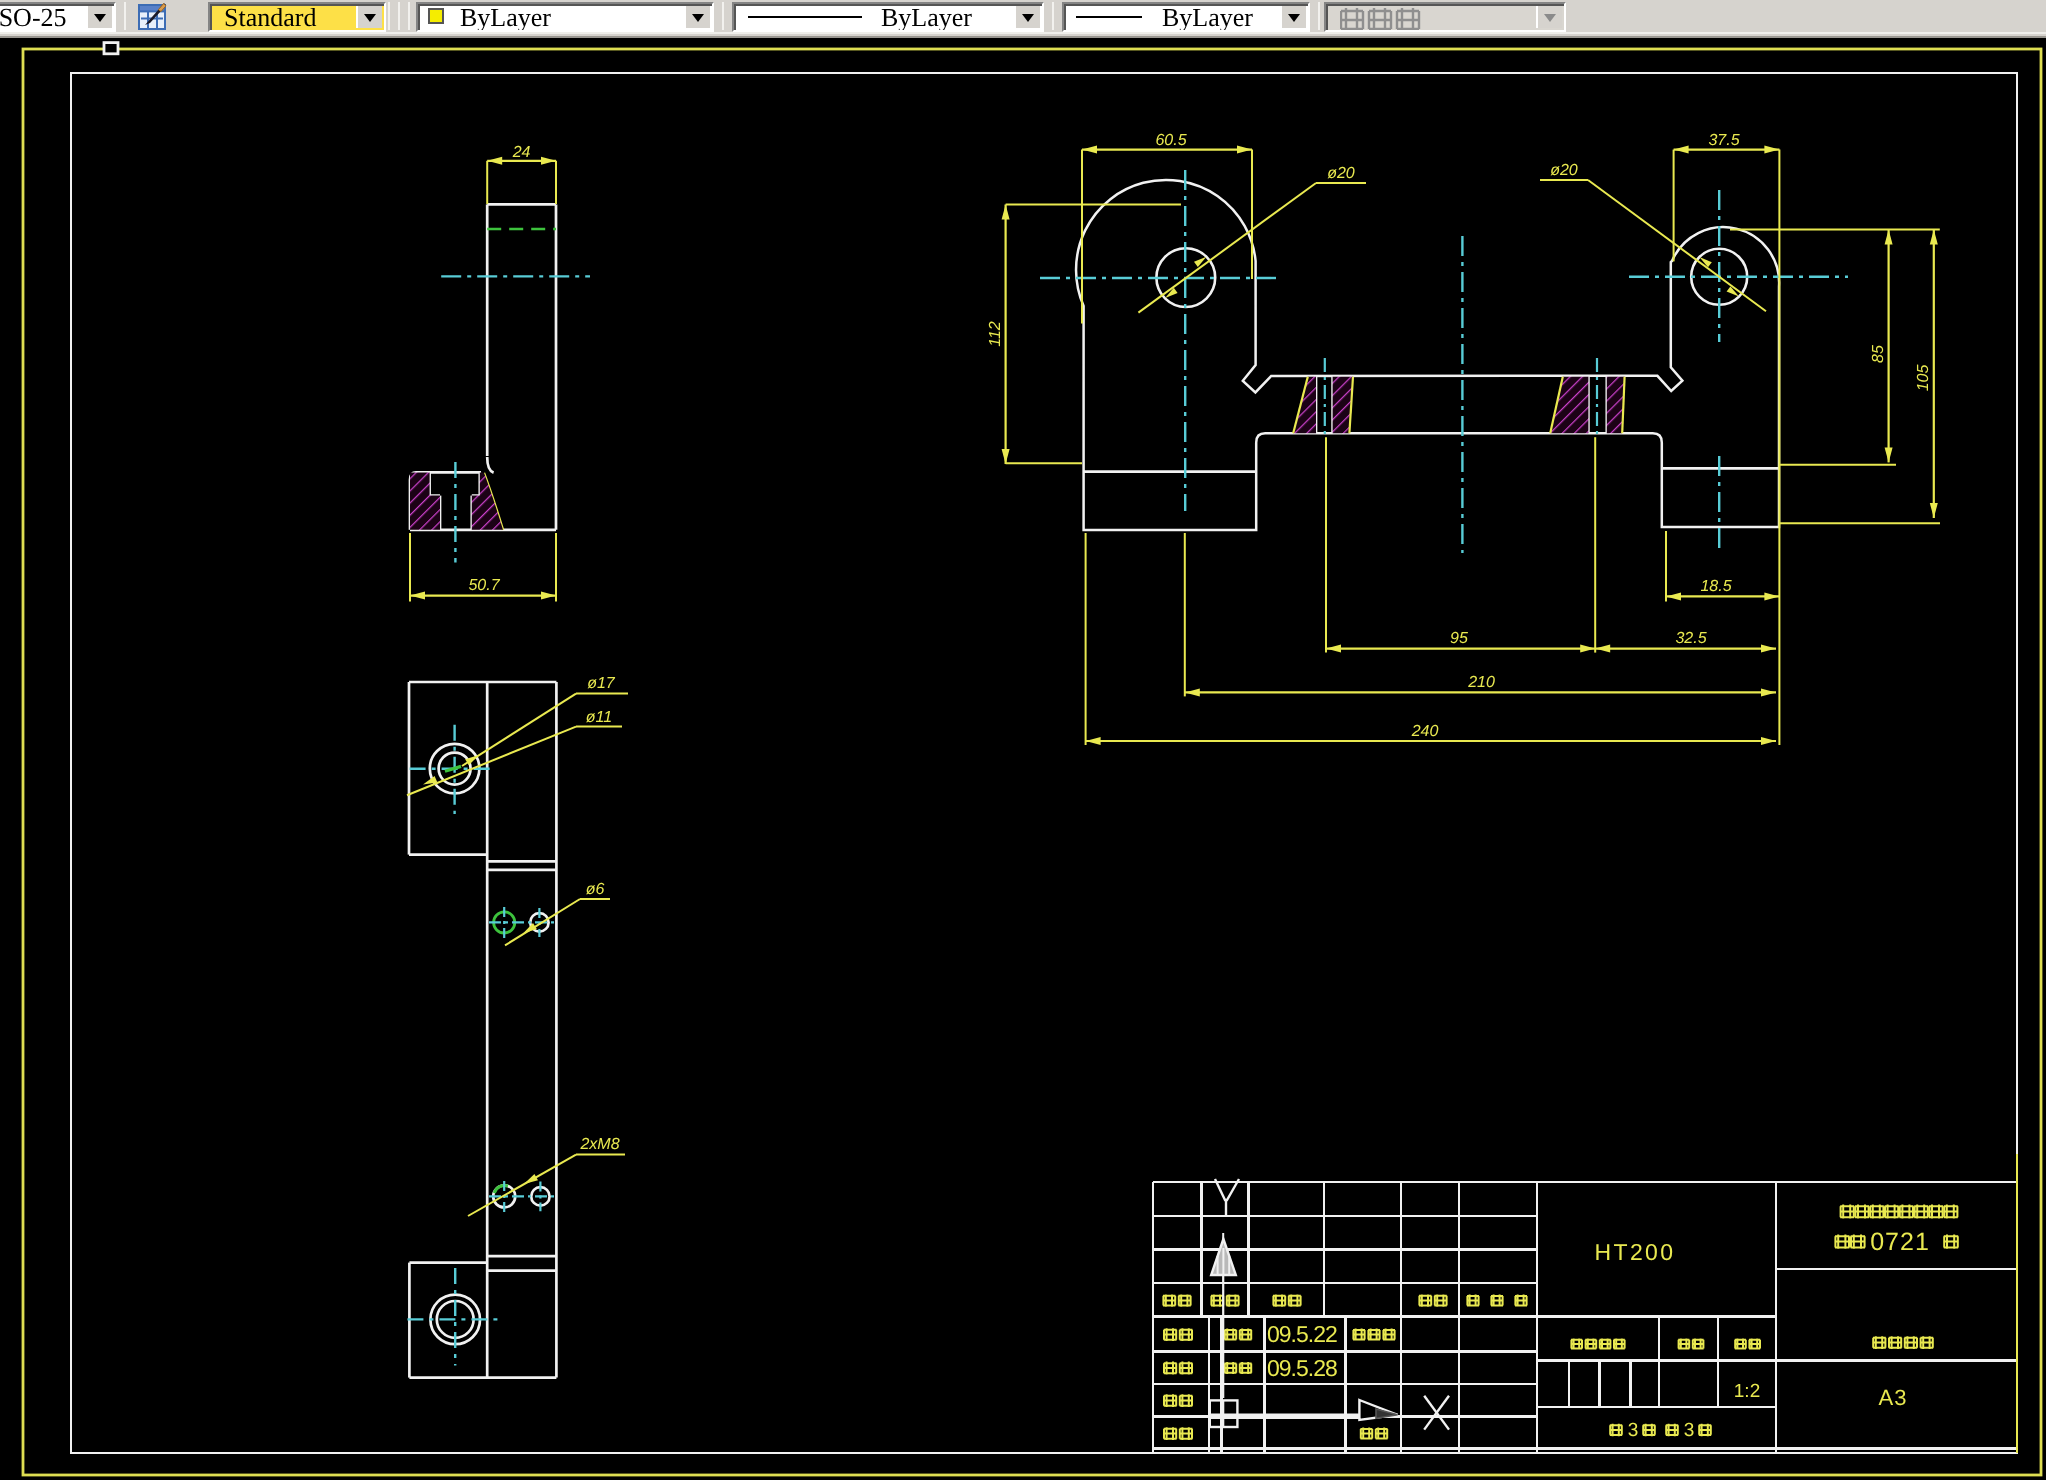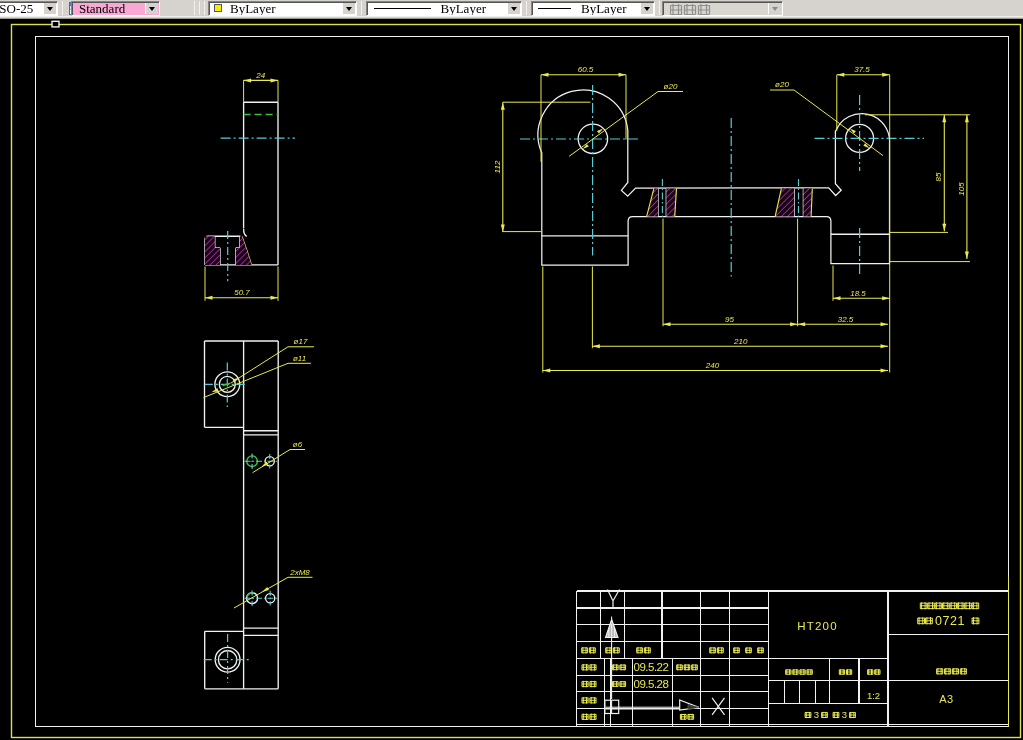--- a/index.html
+++ b/index.html
@@ -311,21 +311,21 @@
         <div class="tri" style="border-top-color:#000"></div>
       </div></div>
  <div class="vsep" style="left:62px"></div>
  <div id="icon"><svg width="15" height="14">
    <rect x="0.5" y="1.5" width="13" height="12" fill="#e8f0fa" stroke="#3c6cb4"></rect>
    <rect x="0.5" y="1.5" width="13" height="3.2" fill="#5880c8" stroke="#3c6cb4"></rect>
    <path d="M1.5,8.2h11M5,4.8v9M9.5,4.8v9" stroke="#3c6cb4" stroke-width="1"></path>
    <path d="M3.5,11.5 L10.5,3.5 L13,0.5 L14,1.8 L6,10.5 Z" fill="#1a1a28"></path>
    <path d="M10.2,3.8 L12.8,0.8 L14,1.9 L11.5,4.8 Z" fill="#d89c50" stroke="#a06820" stroke-width="0.5"></path>
  </svg></div>
- <div class="combo" style="left:71px;width:89px;background:#f9a8d4"><span class="ct" style="padding-left:7px">Standard</span>
+ <div class="combo" style="left:104px;width:89px;background:#fde047"><span class="ct" style="padding-left:7px">Standard</span>
 <div class="cbtn">
         <div class="tri" style="border-top-color:#000"></div>
       </div></div>
  <div class="vsep" style="left:194px"></div>
     <div class="vsep" style="left:199px"></div>
     <div class="vsep" style="left:204px"></div>
  <div class="combo" style="left:208px;width:149px;background:#fff"><span class="sw"></span><span class="ct">ByLayer</span>
 <div class="cbtn">
         <div class="tri" style="border-top-color:#000"></div>
       </div></div>

